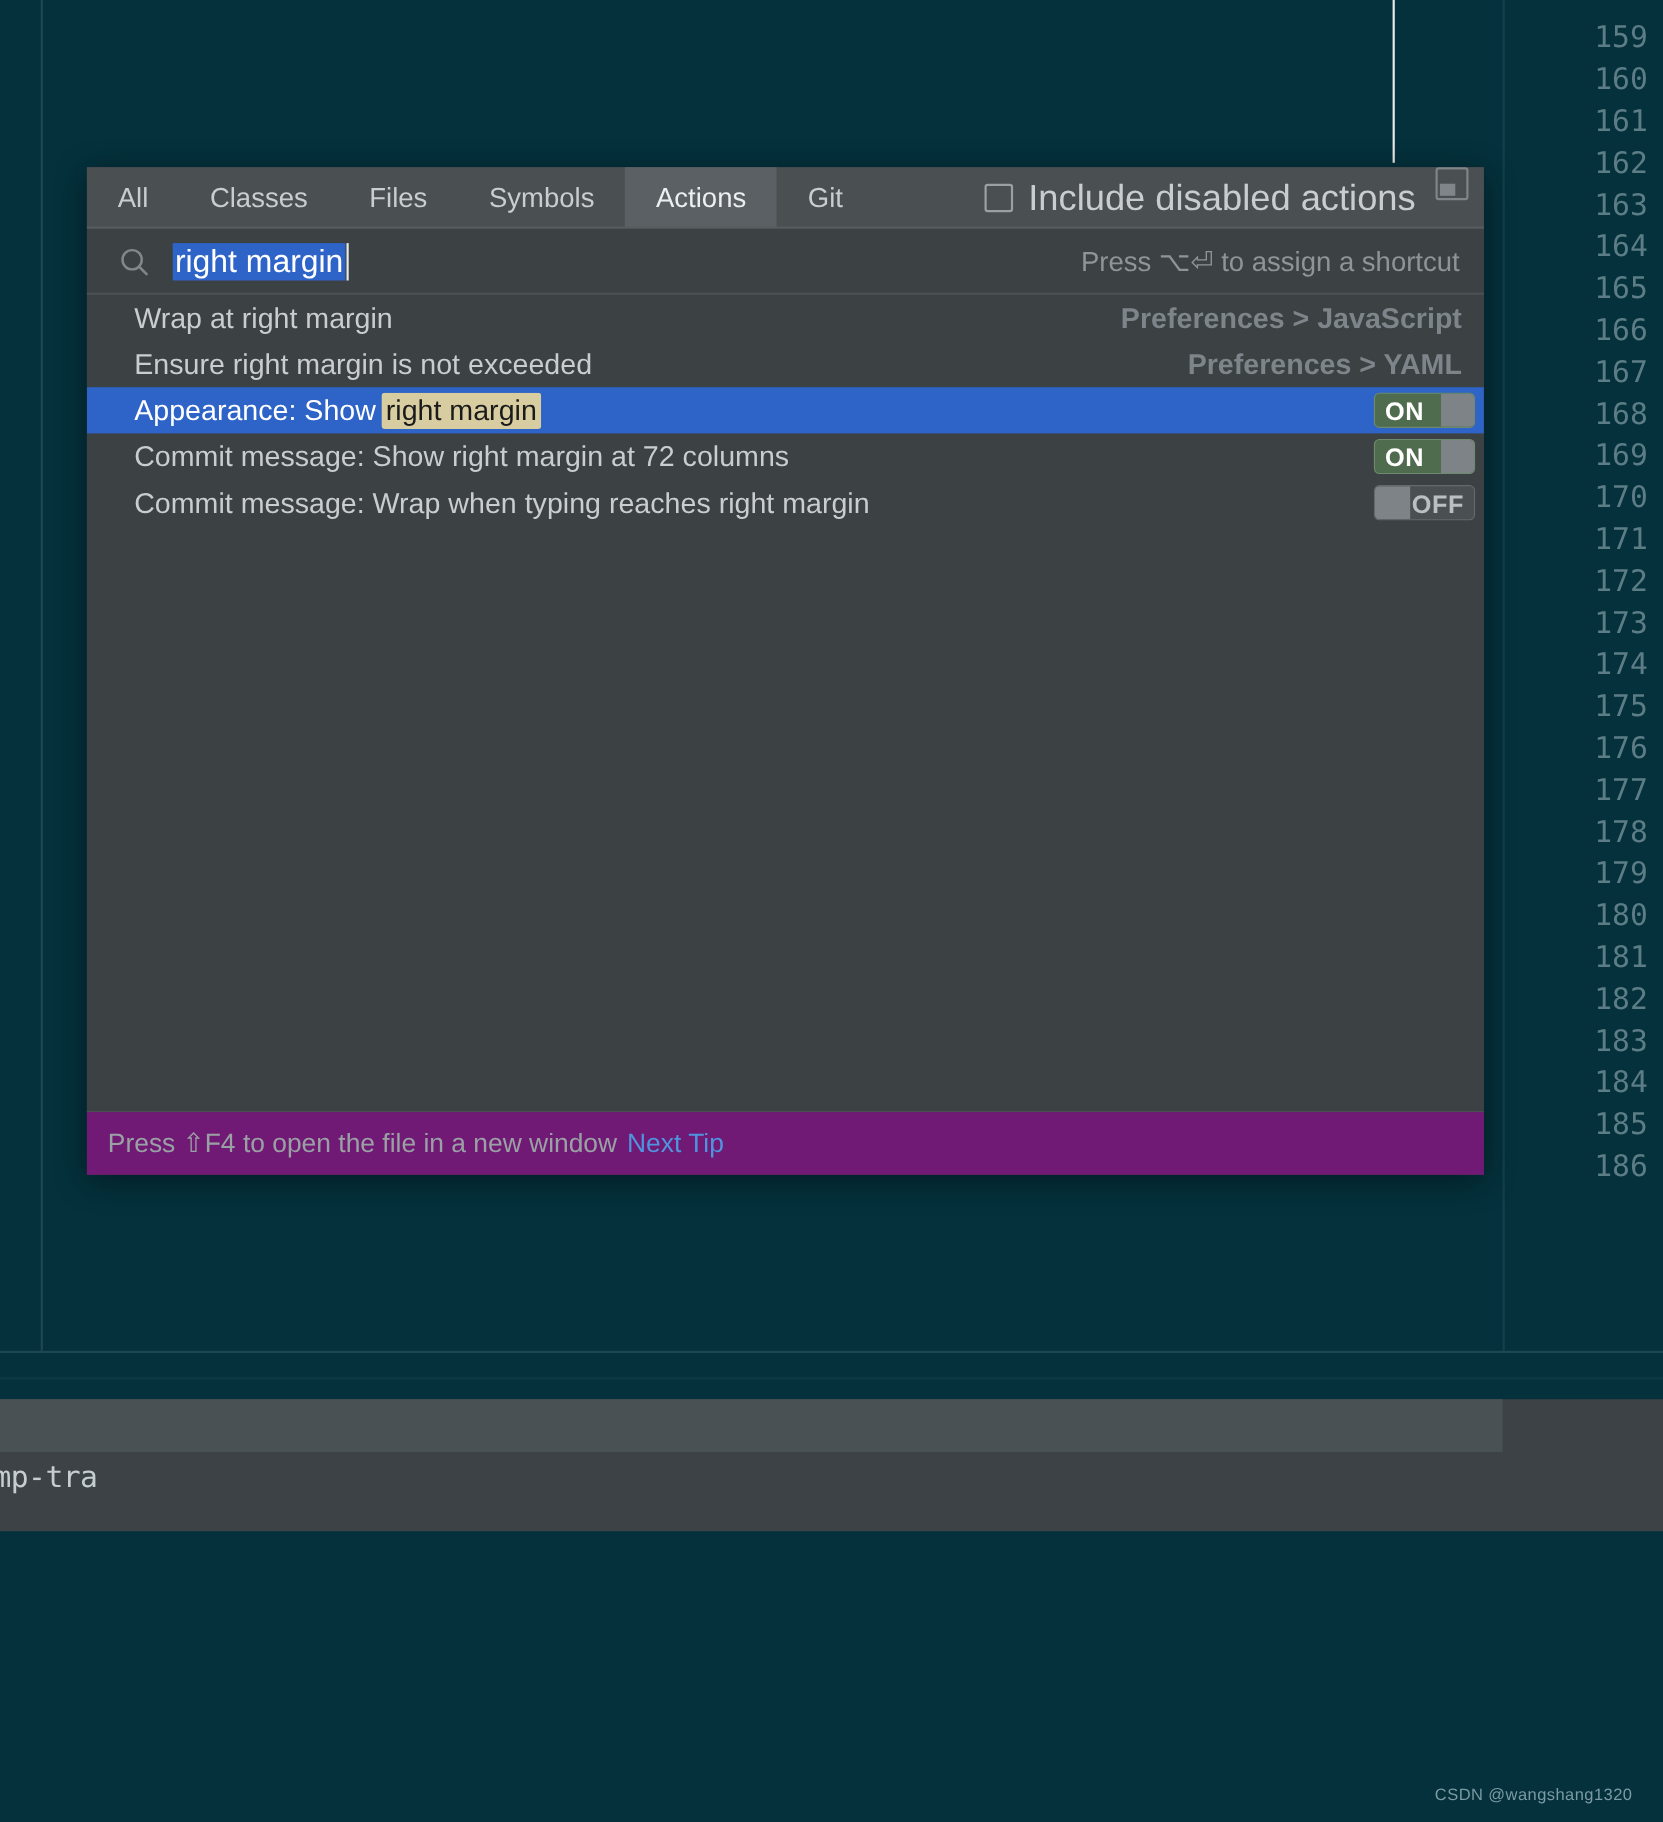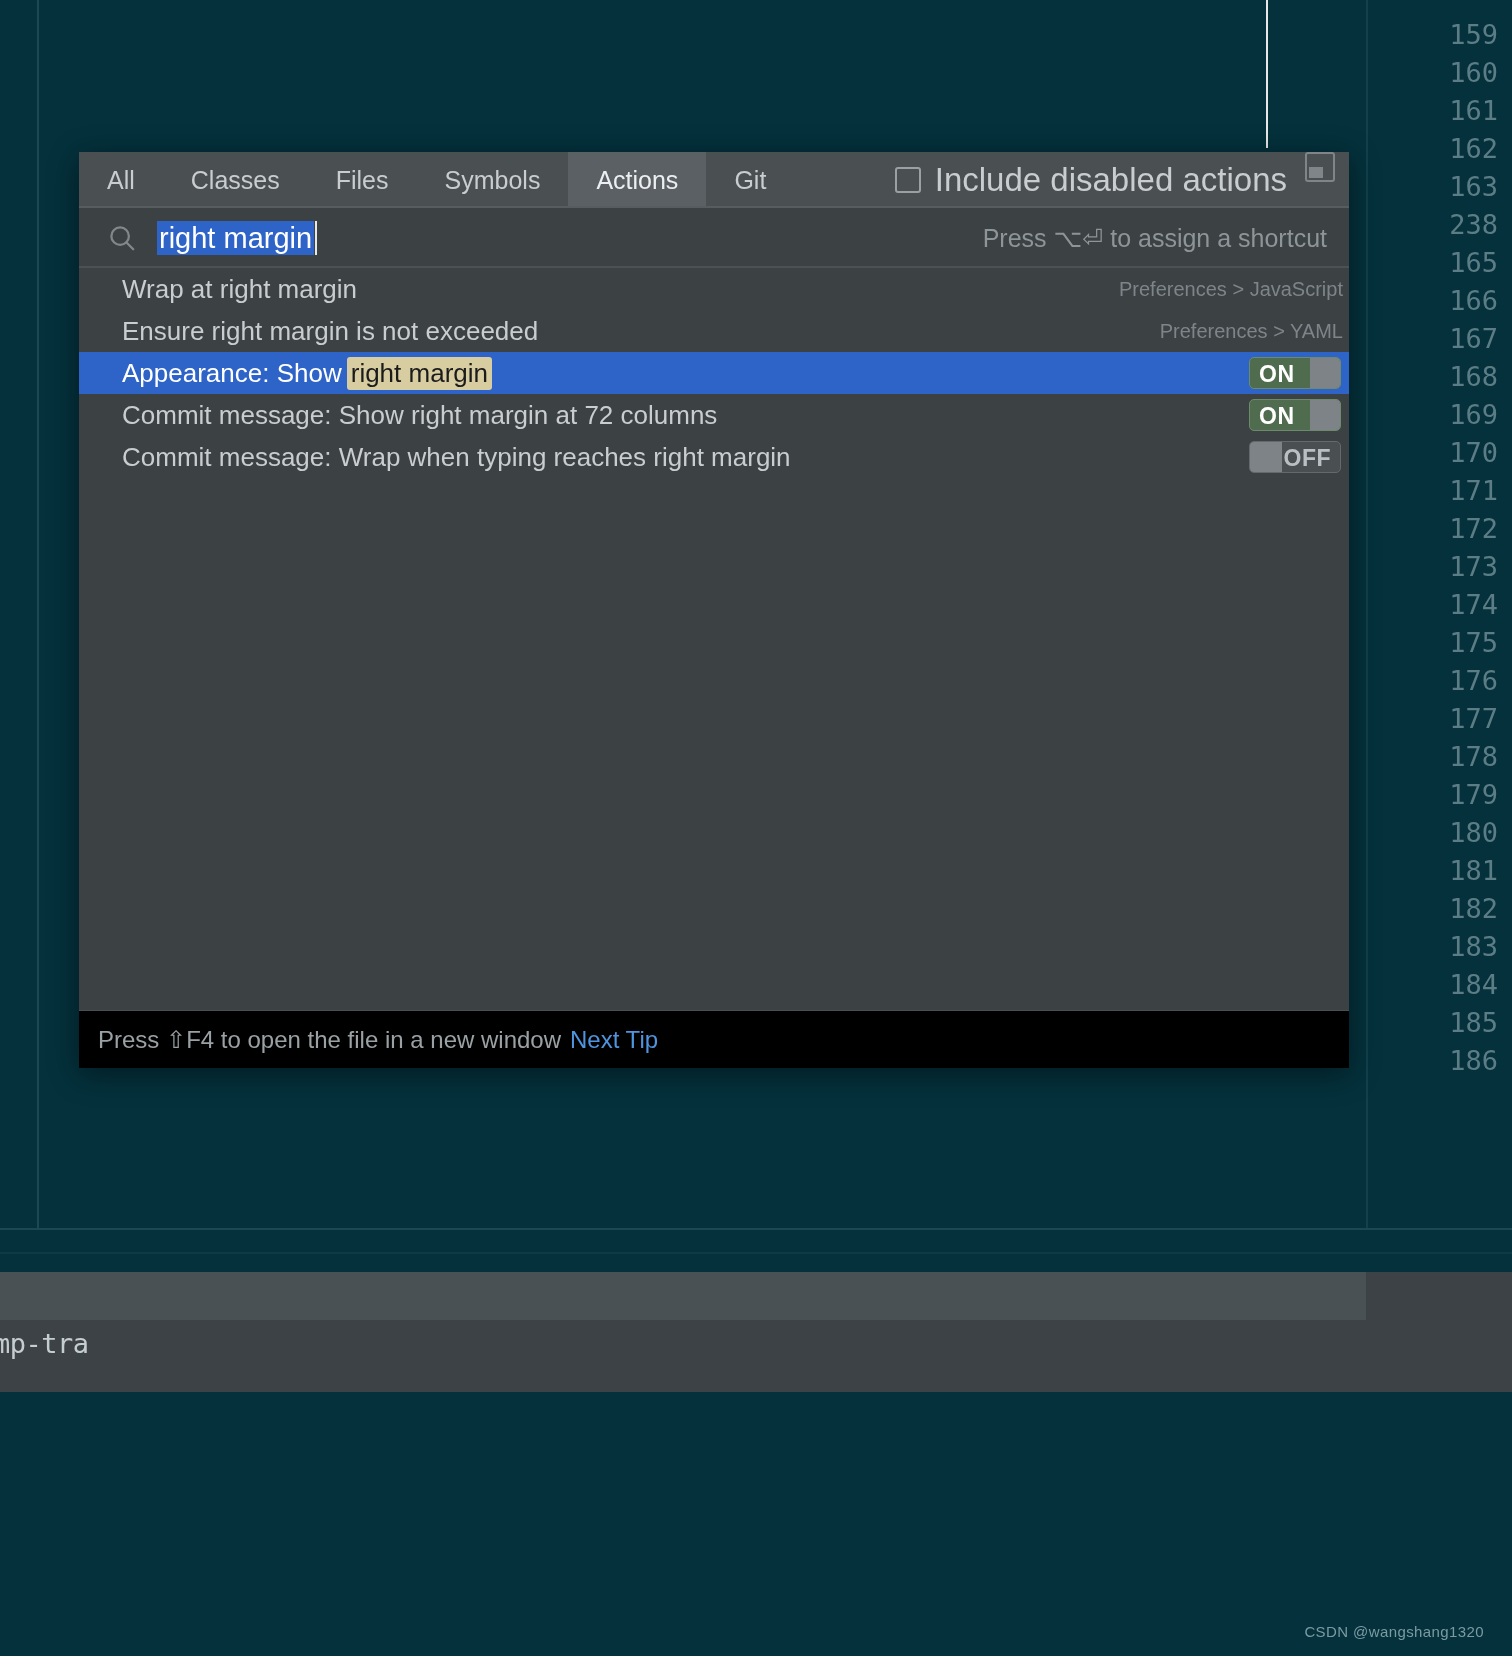--- a/index.html
+++ b/index.html
@@ -232,23 +232,24 @@
   .se-match {
     background: #d7cda0;
     color: #1b1b1b;
     border-radius: 3px;
     padding: 1px 4px;
     margin-left: 5px;
   }
   .se-row-spacer { flex: 1 1 auto; }
   .se-row-location {
     color: #7e858a;
-    font-size: 20px;
-    padding-right: 6px;
-    white-space: nowrap;
+    font-size: 26px;
+    padding-right: 20px;
+    white-space: nowrap;
+    font-weight: bold;
   }
 
   
   .se-toggle {
     position: relative;
     width: 92px; height: 32px;
     border-radius: 5px;
     border: 1px solid #6e7477;
     display: flex;
     align-items: flex-end;
@@ -290,21 +291,21 @@
     background: #7d8386;
   }
 
   
   .se-footer {
     flex: none;
     height: 58px;
     display: flex;
     align-items: center;
     padding-left: 19px;
-    background: #000000;
+    background: #701a75;
     border-top: 1px solid #4a4f51;
     color: #9aa1a4;
     font-size: 24px;
     gap: 9px;
     white-space: nowrap;
   }
   .se-footer-link {
     color: #4f94de;
     cursor: pointer;
   }
@@ -315,21 +316,21 @@
 <div class="editor-bg"></div>
 <div class="editor-left-rule"></div>
 <div class="editor-right-margin-rule"></div>
 <div class="gutter-vrule"></div>
 <div class="editor-gutter" id="gutter">
     <div>159</div>
     <div>160</div>
     <div>161</div>
     <div>162</div>
     <div>163</div>
-    <div>238</div>
+    <div>164</div>
     <div>165</div>
     <div>166</div>
     <div>167</div>
     <div>168</div>
     <div>169</div>
     <div>170</div>
     <div>171</div>
     <div>172</div>
     <div>173</div>
     <div>174</div>

